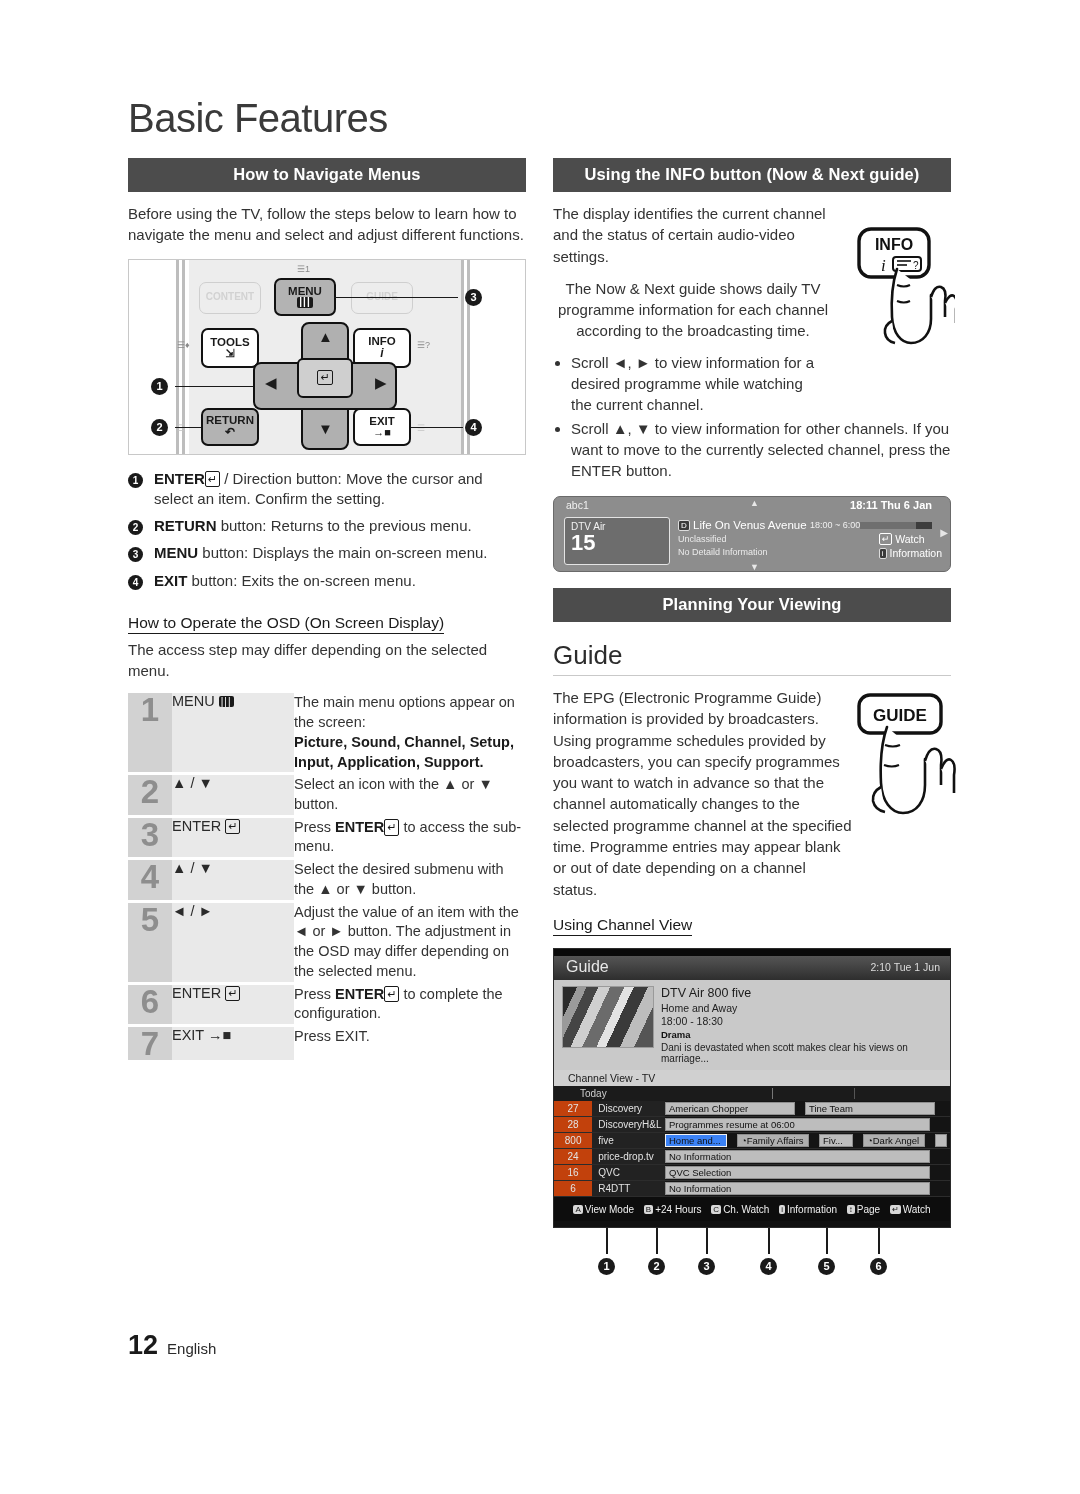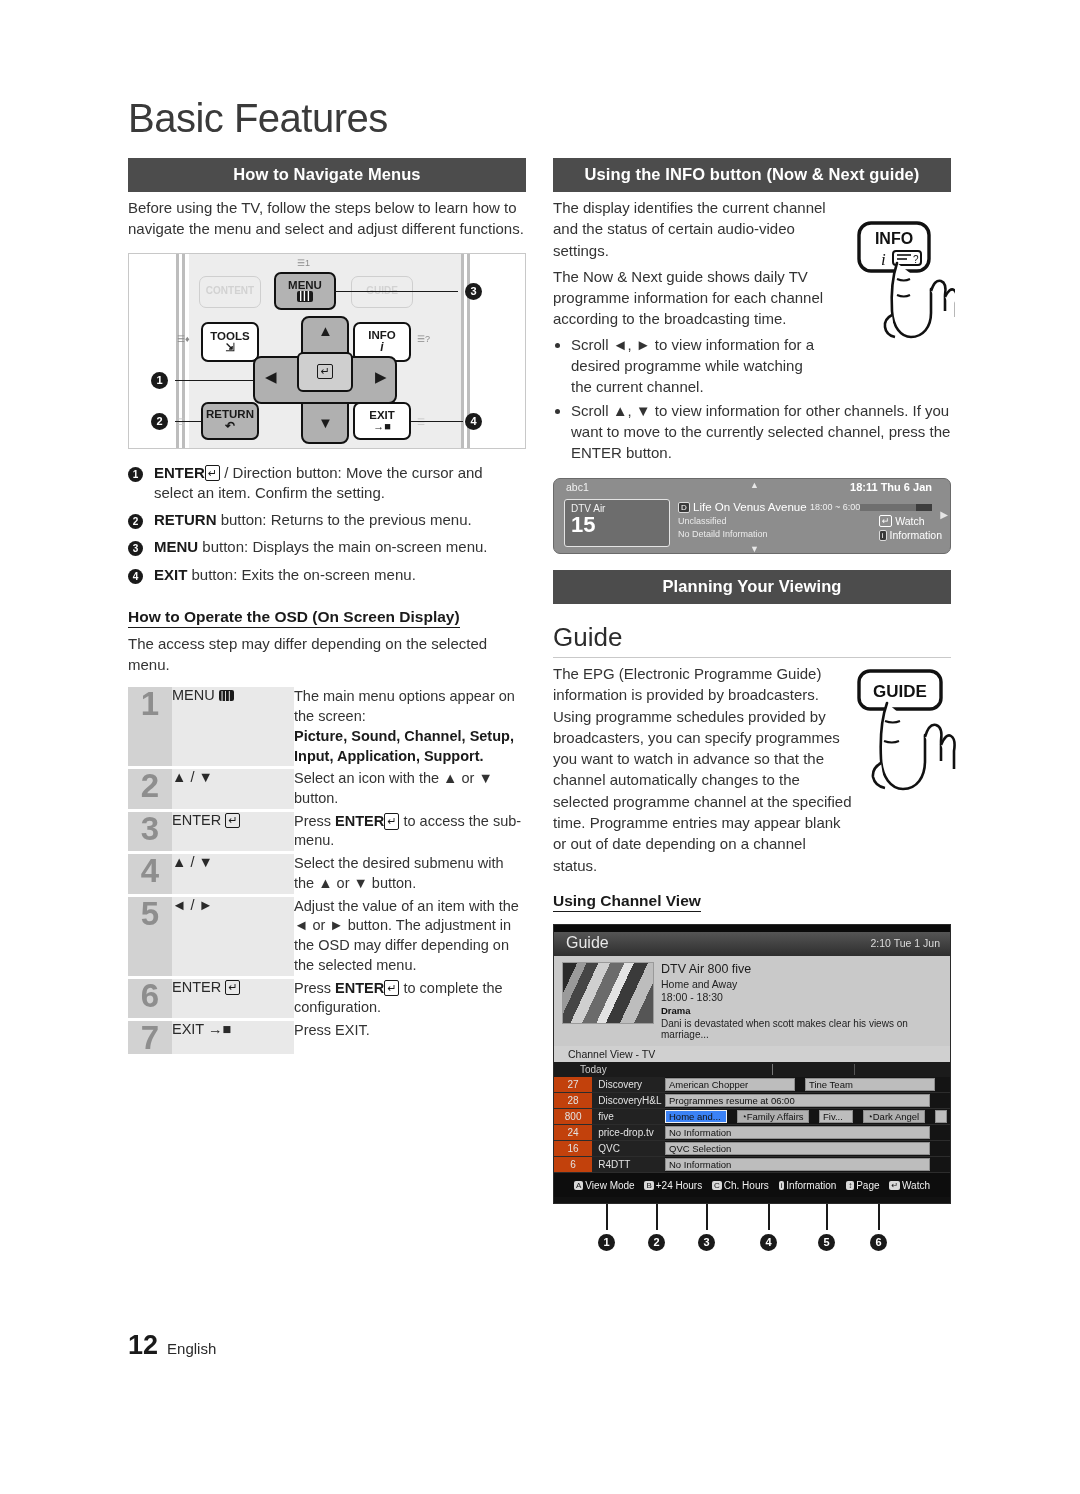--- a/index.html
+++ b/index.html
@@ -26,21 +26,21 @@
   .sec-bar {
     background: #4c4c4c; color: #ffffff;
     font-size: 16.5px; font-weight: bold;
     text-align: center; padding: 7px 4px 8px;
     letter-spacing: 0.1px;
   }
 
   
   .body-p {
     font-size: 15px; line-height: 1.42; color: #333;
-    margin-top: 5px;
+    margin-top: 11px;
   }
   .tight { margin-top: 5px; }
 
   
   .remote-box {
     margin-top: 13px; border: 1px solid #c8c8c8;
     height: 196px; position: relative; background: #fff;
   }
   .remote-body {
     position: absolute; left: 60px; top: 0px; width: 272px; height: 194px;
@@ -111,21 +111,21 @@
   .bullet-num {
     display:inline-flex; width:15px; height:15px; border-radius:50%;
     background:#1a1a1a; color:#fff; font-size:10px; font-weight:bold;
     align-items:center; justify-content:center;
   }
   .keytxt { font-size: 15px; line-height: 1.35; color:#333; }
   .keytxt b { color:#1a1a1a; }
 
   
   .subhead {
-    font-size: 15.5px; font-weight: bold; color:#1a1a1a;
+    font-size: 15.5px; font-weight: normal; color:#1a1a1a;
     border-bottom: 1.6px solid #1a1a1a; display:inline-block;
     padding-bottom: 1px; margin-top: 16px;
   }
 
   
   .steps { margin-top: 12px; width: 398px; border-collapse: collapse; }
   .steps td { vertical-align: top; padding: 0; }
   .st-num {
     width: 44px; background: #d2d2d2; color:#8e8e8e;
     font-size: 33px; font-weight: bold; text-align: center;
@@ -408,41 +408,41 @@
     </tbody>
       </table>
   </div>
 
   <div class="col-right">
 
     <div class="sec-bar">Using the INFO button (Now &amp; Next guide)</div>
 
     <div style="position:relative;">
       <div class="body-p" style="width:280px;">The display identifies the current channel and the status of certain audio-video settings.</div>
-      <div class="body-p" style="width:280px;">The Now &amp; Next guide shows daily TV programme information for each channel according to the broadcasting time.</div>
+      <div class="body-p" style="width:280px;text-align:center;">The Now &amp; Next guide shows daily TV programme information for each channel according to the broadcasting time.</div>
 
       <div class="handart" style="left:292px; top:22px;">
         <svg width="110" height="130" viewBox="0 0 110 130">
           <rect x="14" y="4" width="70" height="48" rx="12" ry="12" fill="#fff" stroke="#111" stroke-width="3.4"></rect>
           <text x="49" y="25" font-family="Liberation Sans, sans-serif" font-size="16" font-weight="bold" fill="#111" text-anchor="middle">INFO</text>
           <text x="36" y="46" font-family="Liberation Serif, serif" font-size="17" font-style="italic" fill="#111">i</text>
           <rect x="48" y="32" width="28" height="14" rx="3" fill="#fff" stroke="#111" stroke-width="2"></rect>
           <line x1="52" y1="36" x2="66" y2="36" stroke="#111" stroke-width="1.6"></line>
           <line x1="52" y1="40" x2="62" y2="40" stroke="#111" stroke-width="1.6"></line>
           <text x="68" y="44" font-family="Liberation Sans, sans-serif" font-size="10" fill="#111">?</text>
           <path d="M52 44 C48 56 46 74 47 92 C48 108 56 118 66 118 C78 118 86 108 86 94 L86 70" fill="#fff" stroke="#111" stroke-width="2.6" stroke-linecap="round"></path>
           <path d="M52 60 q7 3 13 0" fill="none" stroke="#111" stroke-width="2"></path>
           <path d="M52 76 q7 3 13 0" fill="none" stroke="#111" stroke-width="2"></path>
           <path d="M86 72 q4 -12 10 -10 q6 2 4 14 l0 16" fill="#fff" stroke="#111" stroke-width="2.6"></path>
           <path d="M100 78 q5 -10 9 -7 q4 3 2 13 l0 14" fill="#fff" stroke="#111" stroke-width="2.6"></path>
           <path d="M47 96 q-8 4 -7 12 q1 8 10 10" fill="#fff" stroke="#111" stroke-width="2.6"></path>
         </svg>
       </div>
 
-      <ul style="margin-top:4px; padding-left:18px; width:398px;">
+      <ul style="margin-top:10px; padding-left:18px; width:398px;">
         <li class="body-p" style="margin-top:2px; width:255px;">Scroll ◄, ► to view information for a desired programme while watching the current channel.</li>
         <li class="body-p" style="margin-top:2px; width:380px;">Scroll ▲, ▼ to view information for other channels. If you want to move to the currently selected channel, press the ENTER  button.</li>
       </ul>
     </div>
 
     
     <div class="nn-osd">
       <div class="nn-top">
         <div class="nn-ch">abc1</div>
         <div class="nn-arrow-u">▲</div>
@@ -590,21 +590,21 @@
               <div class="slot" style="width:265px;">No Information</div>
             </div>
           </td>
         </tr>
       </tbody>
         </table>
 
       <div class="g-foot">
         <span class="k first">A</span><span>View Mode</span>
         <span class="k">B</span><span>+24 Hours</span>
-        <span class="k">C</span><span>Ch. Hours</span>
+        <span class="k">C</span><span>Ch. Watch</span>
         <span class="k">i</span><span>Information</span>
         <span class="k">↕</span><span>Page</span>
         <span class="k">↵</span><span>Watch</span>
       </div>
     </div>
 
     
     <div class="cal-row">
       <div class="cal-tick" style="left:53px;"></div>
       <div class="cal-dot" style="left:45px;">

